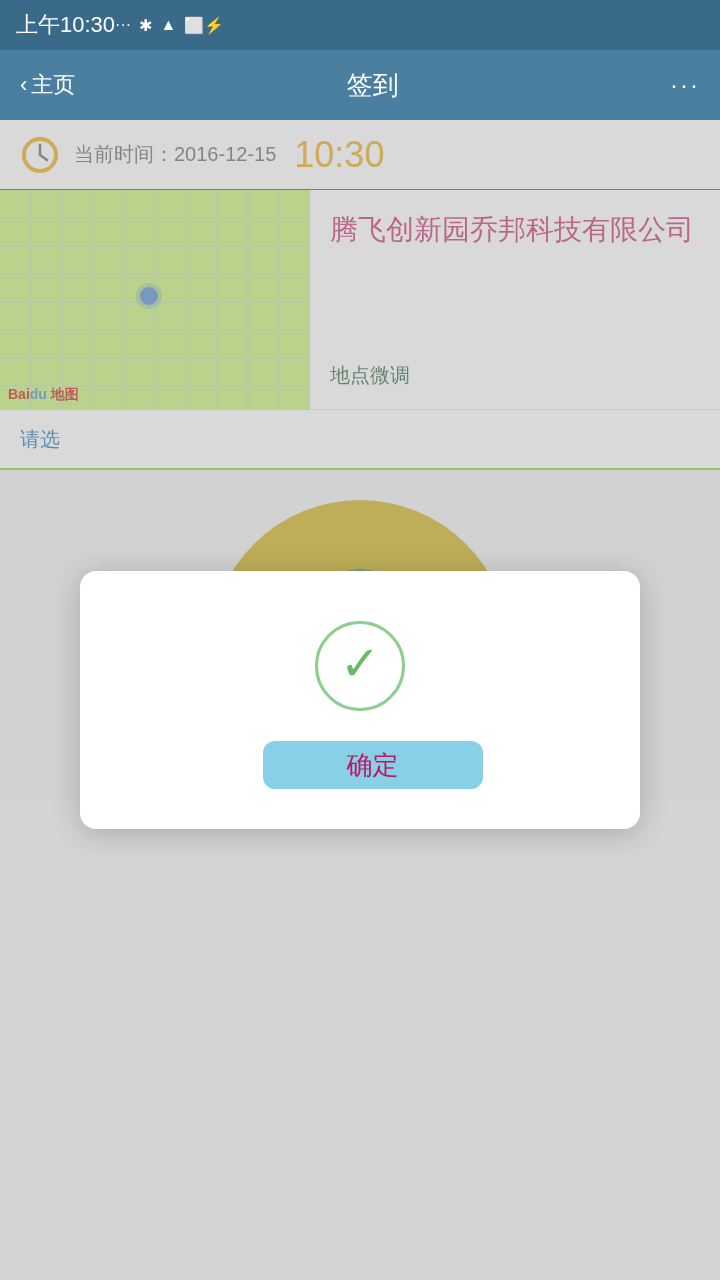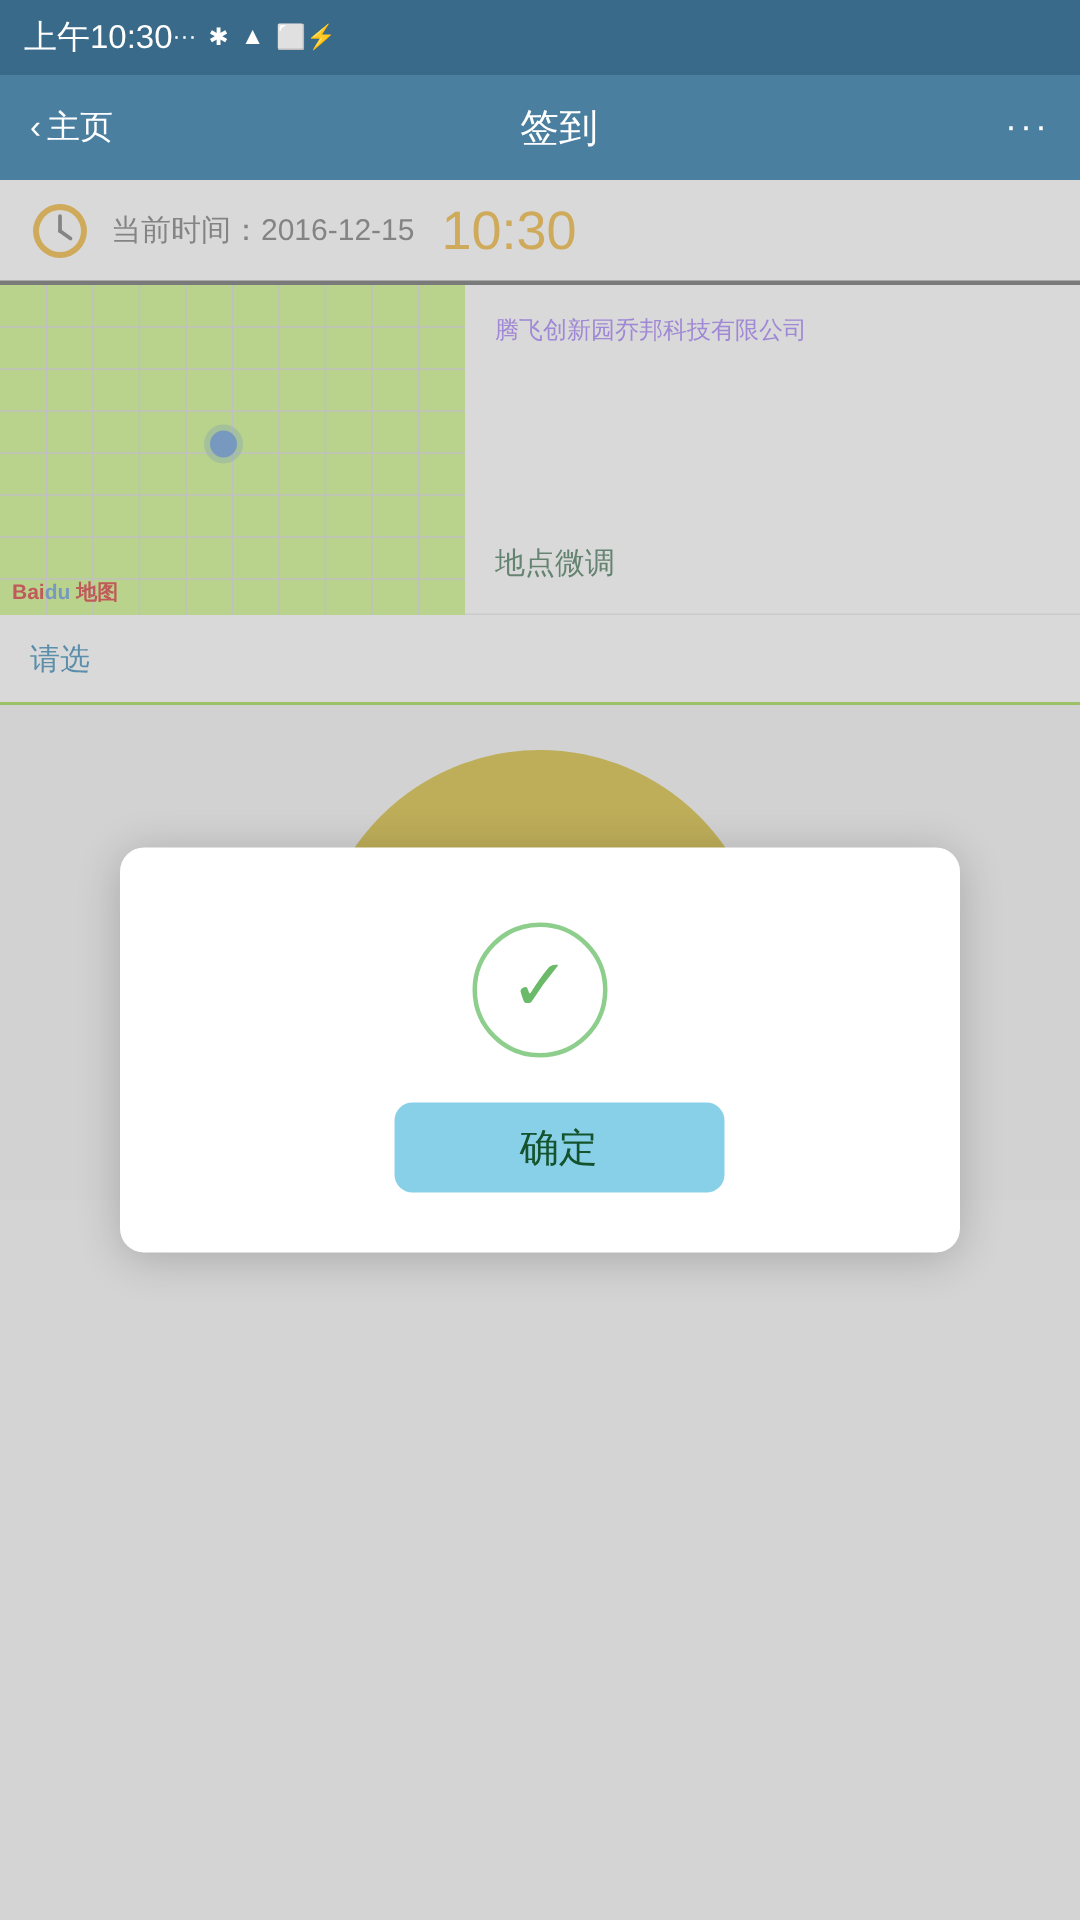--- a/index.html
+++ b/index.html
@@ -76,21 +76,21 @@
 
     
     .time-bar {
       width: 100%;
       height: 70px;
       background: white;
       display: flex;
       align-items: center;
       padding: 0 20px;
       gap: 14px;
-      border-bottom: 3px solid #404040;
+      border-bottom: 1px solid #404040;
     }
     .clock-icon {
       width: 40px;
       height: 40px;
     }
     .time-label {
       color: #555;
       font-size: 20px;
     }
     .time-value {
@@ -147,22 +147,22 @@
       color: #3a7fcc;
     }
     .map-info {
       flex: 1;
       padding: 20px 20px;
       display: flex;
       flex-direction: column;
       justify-content: space-between;
     }
     .company-name {
-      color: #8b5cf6;
-      font-size: 16px;
+      color: #be185d;
+      font-size: 28px;
       line-height: 1.4;
     }
     .location-adjust {
       color: #14532d;
       font-size: 20px;
     }
 
     
     .hint-bar {
       width: 100%;
@@ -249,25 +249,25 @@
       line-height: 1;
       margin-top: -4px;
     }
     .success-text {
       color: #444;
       font-size: 34px;
       font-weight: 400;
     }
     .confirm-btn {
       width: 220px;
-      height: 60px;
+      height: 48px;
       background: #88d0e8;
       border: none;
       border-radius: 12px;
-      color: #14532d;
+      color: #be185d;
       font-size: 26px;
       cursor: pointer;
       display: flex;
       align-items: center;
       justify-content: center;
       margin-left: 25px;
     }
   </style>
 </head>
 <body>

